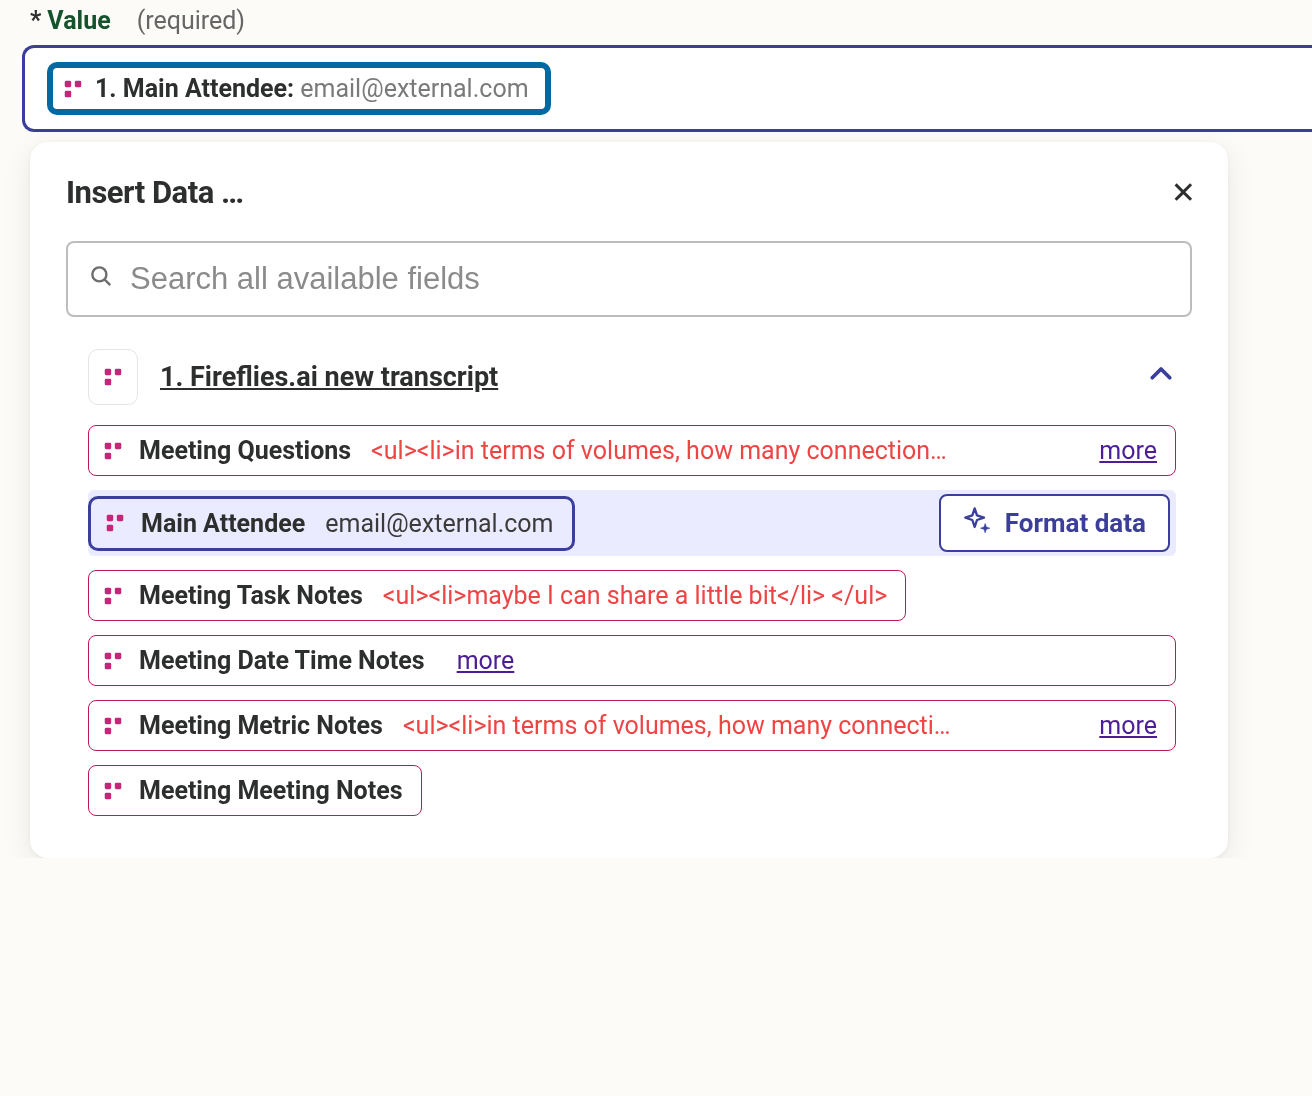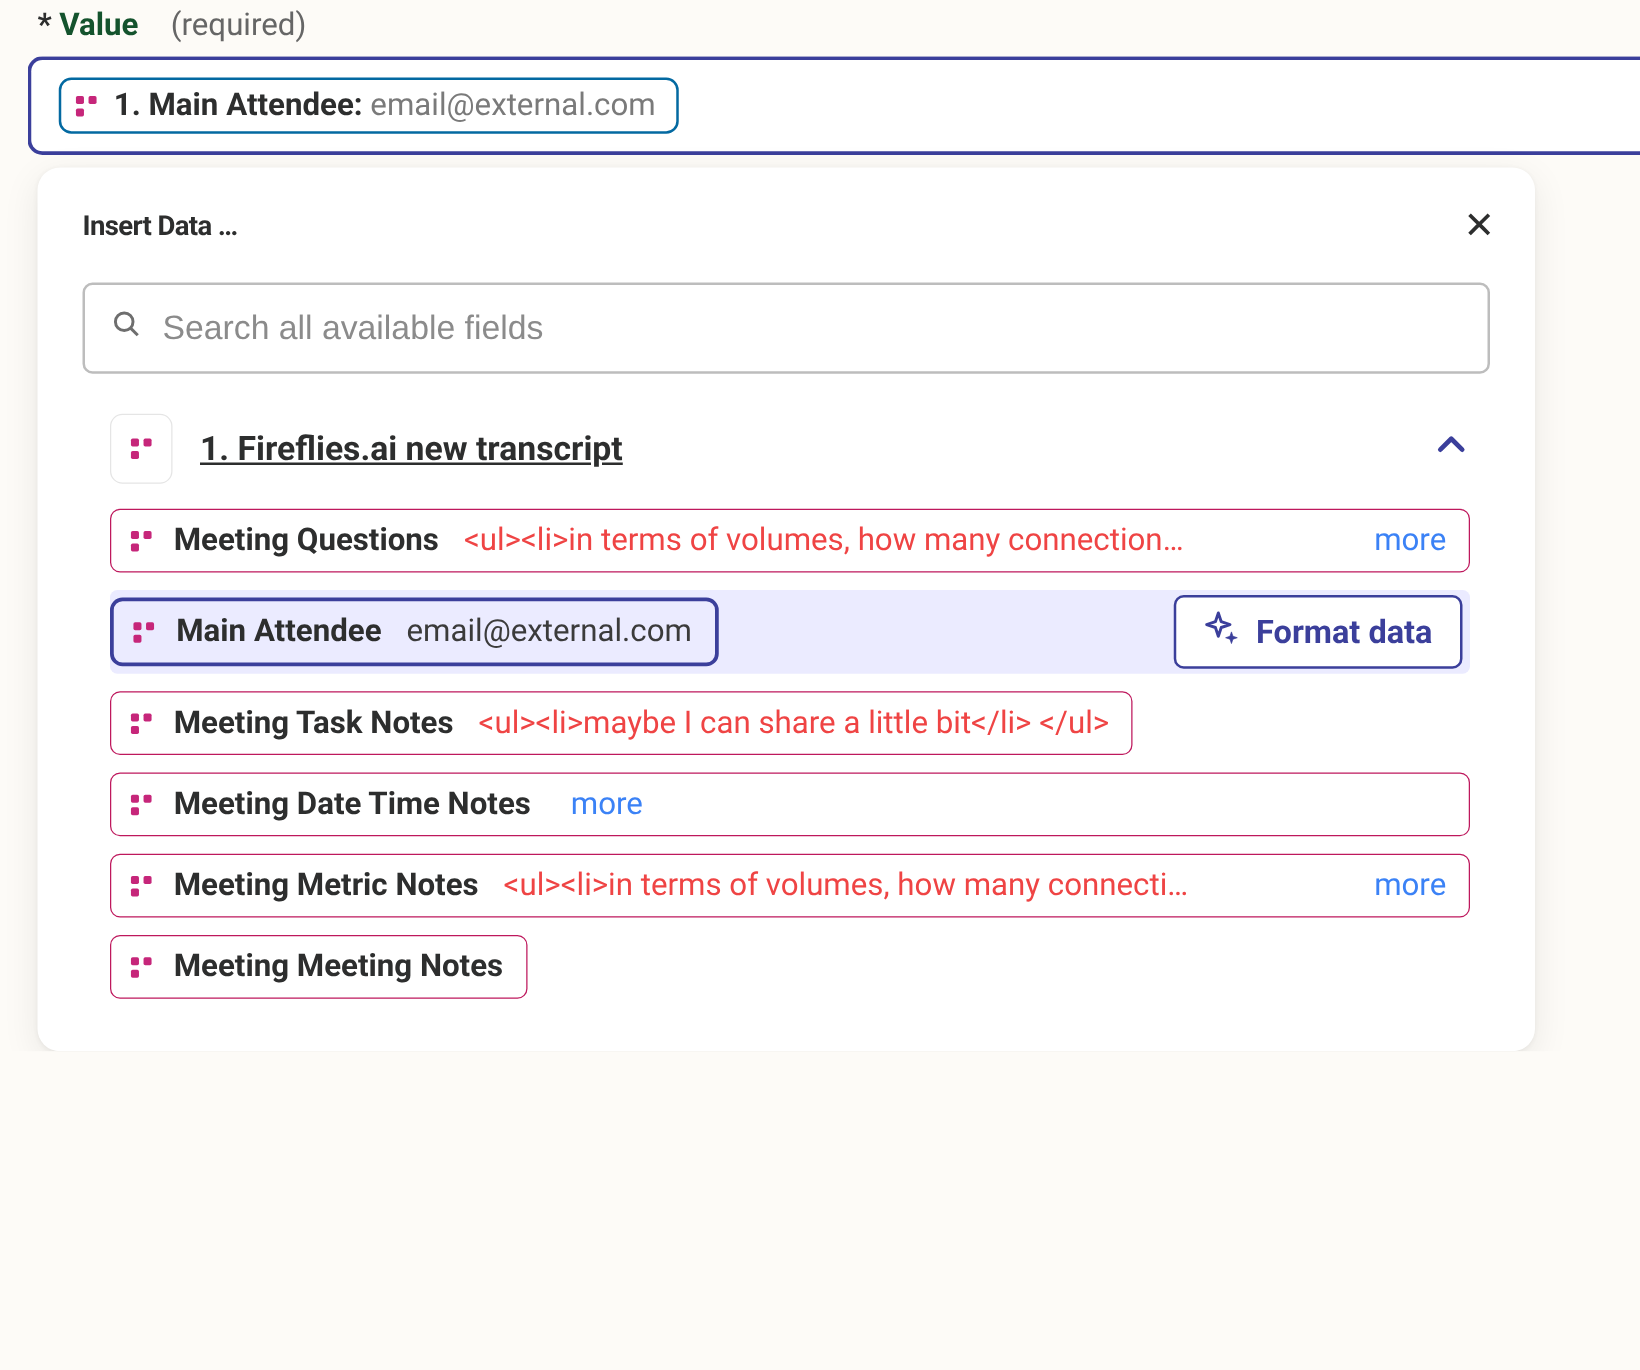--- a/index.html
+++ b/index.html
@@ -27,21 +27,21 @@
       border-right: none;
       padding: 14px 22px;
       background: #fff;
       margin-left: 4px;
       margin-right: 0;
     }
     .pill {
       display: inline-flex;
       align-items: center;
       gap: 10px;
-      border: 2px solid #0369a1;
+      border: 6px solid #0369a1;
       border-radius: 10px;
       padding: 6px 16px 6px 8px;
       background: #fff;
     }
     .pill-text { font-weight: 700; color: #2d2e2e; }
     .pill-subtext { font-weight: 400; color: #7a7a7a; }
 
     .ff-icon {
       width: 24px; height: 24px;
       display: inline-flex; align-items: center; justify-content: center;
@@ -54,42 +54,42 @@
       border-radius: 18px;
       box-shadow: 0 8px 30px rgba(0,0,0,0.08), 0 1px 4px rgba(0,0,0,0.05);
       padding: 32px 0 28px 0;
     }
     .dropdown-header {
       display: flex;
       justify-content: space-between;
       align-items: center;
       padding: 0 32px 30px 36px;
     }
-    .dropdown-title { font-weight: 700; font-size: 22px; color: #2d2e2e; letter-spacing: -0.5px; }
+    .dropdown-title { font-weight: 700; font-size: 31px; color: #2d2e2e; letter-spacing: -0.5px; }
     .close-x {
       font-size: 30px;
       color: #2d2e2e;
       cursor: pointer;
       line-height: 1;
       font-weight: 400;
     }
 
     .search-wrap { padding: 0 36px 22px 36px; }
     .search-box {
       display: flex;
       align-items: center;
       gap: 16px;
       border: 2px solid #bdbdbd;
       border-radius: 8px;
       padding: 18px 20px;
     }
     .search-box input {
       border: none;
       outline: none;
-      font-size: 27px;
+      font-size: 31px;
       flex: 1;
       color: #2d2e2e;
       background: transparent;
     }
     .search-box input::placeholder { color: #8b8b8b; }
     .search-icon { color: #6e6e6e; }
 
     .source-header {
       display: flex;
       align-items: center;
@@ -121,21 +121,22 @@
       max-width: 100%;
       cursor: pointer;
     }
     .field-chip-full {
       display: flex;
       width: 100%;
     }
     .field-name { font-weight: 700; color: #2d2e2e; white-space: nowrap; }
     .field-preview { color: #ef4444; font-weight: 400; margin-left: 6px; overflow: hidden; text-overflow: ellipsis; white-space: nowrap; flex: 1; }
     .more-link { 
-      color: #3b82f6; 
+      color: #4c1d95; 
+      text-decoration: underline; 
       margin-left: 18px; 
       cursor: pointer;
       font-size: 25px;
       white-space: nowrap;
     }
 
     .selected-row {
       display: flex;
       align-items: center;
       justify-content: space-between;

